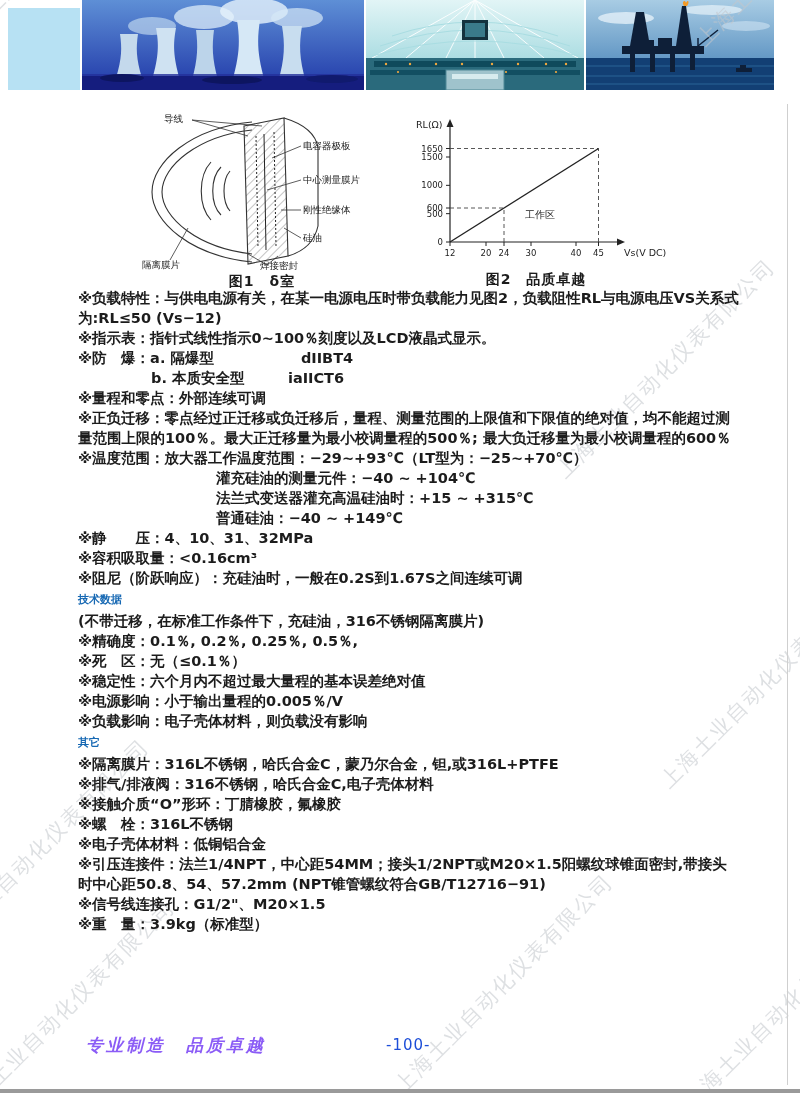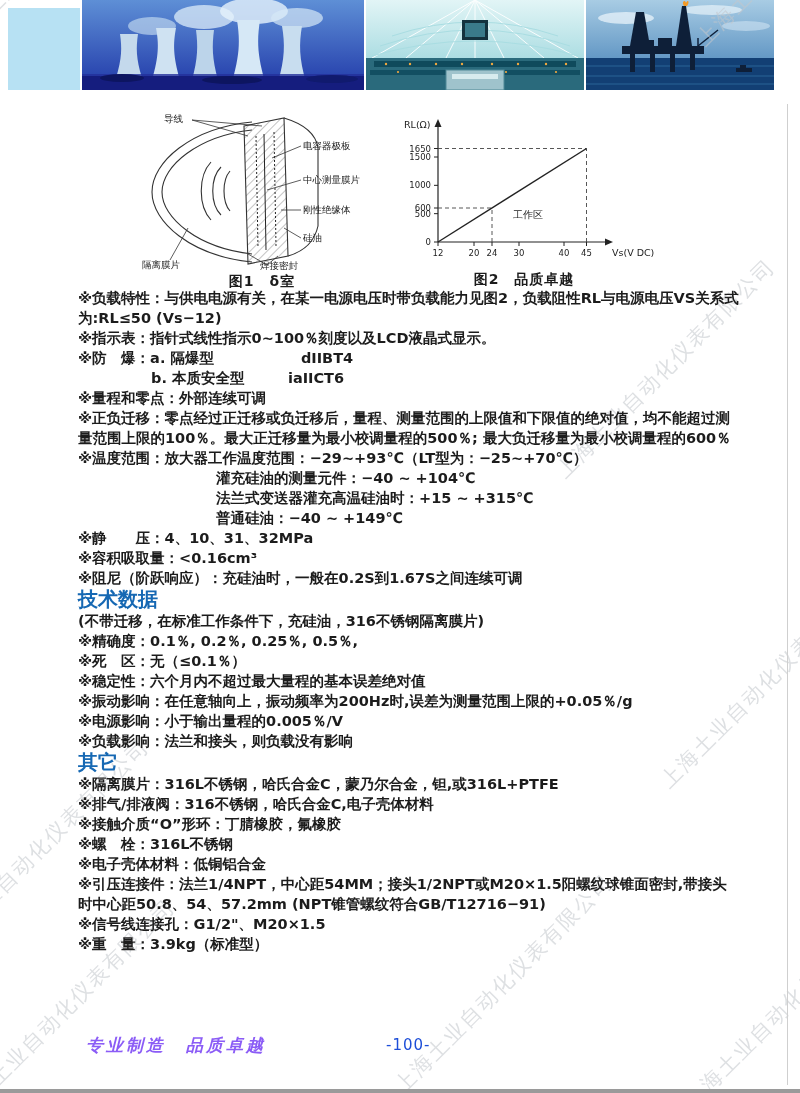--- a/index.html
+++ b/index.html
@@ -4,29 +4,29 @@
 <style>
   html,body{margin:0;padding:0;}
   .page{position:relative;width:800px;height:1093px;background:#ffffff;overflow:hidden;
         font-family:"DejaVu Sans",sans-serif;color:#1c1c1c;}
   
   .banner{position:absolute;top:0;left:0;width:800px;height:90px;}
   .blue-block{position:absolute;left:8px;top:8px;width:72px;height:82px;background:#b7e1f3;}
   .photos{position:absolute;left:82px;top:0;height:90px;display:flex;gap:2px;}
   .photo{display:block;height:90px;}
   
-  .figures{position:absolute;top:110px;left:136px;display:flex;gap:2px;z-index:2;}
+  .figures{position:absolute;top:110px;left:136px;display:flex;gap:14px;z-index:2;}
   .figbox{display:flex;flex-direction:column;align-items:center;}
   .figcap{text-align:right;font-size:14px;font-weight:700;margin-top:3px;letter-spacing:1px;}
   
   .specs{position:absolute;top:288px;left:78px;width:662px;font-size:14.5px;line-height:20px;z-index:2;}
   .ln{white-space:normal;font-weight:bold;}
   .ind1{padding-left:138px;}
   .ind2{padding-left:73px;}
-  .head{color:#1668b3;font-weight:700;font-size:20px;line-height:23px;}
+  .head{color:#1668b3;font-weight:700;font-size:11px;line-height:23px;}
   
   .wm{position:absolute;white-space:nowrap;font-size:21px;color:#c3c7cc;opacity:.55;
       transform:rotate(-45deg);transform-origin:left center;letter-spacing:2px;z-index:1;}
   .right-rule{position:absolute;left:787px;top:104px;width:1px;height:981px;background:#cfcfcf;z-index:1;}
   
   .footer-slogan{position:absolute;left:86px;top:1034px;font-size:17px;font-weight:700;
                  font-style:italic;letter-spacing:3px;color:#8b5cf6;z-index:2;}
   .footer-page{position:absolute;left:386px;top:1036px;font-size:15px;color:#1d4ed8;letter-spacing:1px;z-index:2;text-align:center;}
   .bottom-bar{position:absolute;left:0;bottom:0;width:800px;height:4px;background:#9a9a9a;z-index:2;}
   svg text{font-family:"DejaVu Sans",sans-serif;}
@@ -263,23 +263,22 @@
       <div class="ln ind1">法兰式变送器灌充高温硅油时：+15 ~ +315℃</div>
       <div class="ln ind1">普通硅油：−40 ~ +149℃</div>
       <div class="ln">※静　　压：4、10、31、32MPa</div>
       <div class="ln">※容积吸取量：&lt;0.16cm³</div>
       <div class="ln">※阻尼（阶跃响应）：充硅油时，一般在0.2S到1.67S之间连续可调</div>
       <div class="ln head">技术数据</div>
       <div class="ln">(不带迁移，在标准工作条件下，充硅油，316不锈钢隔离膜片)</div>
       <div class="ln">※精确度：0.1％, 0.2％, 0.25％, 0.5％,</div>
       <div class="ln">※死　区：无（≤0.1％）</div>
       <div class="ln">※稳定性：六个月内不超过最大量程的基本误差绝对值</div>
-      <div class="ln">※振动影响：在任意轴向上，振动频率为200Hz时,误差为测量范围上限的+0.05％/g</div>
       <div class="ln">※电源影响：小于输出量程的0.005％/V</div>
-      <div class="ln">※负载影响：法兰和接头，则负载没有影响</div>
+      <div class="ln">※负载影响：电子壳体材料，则负载没有影响</div>
       <div class="ln head">其它</div>
       <div class="ln">※隔离膜片：316L不锈钢，哈氏合金C，蒙乃尔合金，钽,或316L+PTFE</div>
       <div class="ln">※排气/排液阀：316不锈钢，哈氏合金C,电子壳体材料</div>
       <div class="ln">※接触介质“O”形环：丁腈橡胶，氟橡胶</div>
       <div class="ln">※螺　栓：316L不锈钢</div>
       <div class="ln">※电子壳体材料：低铜铝合金</div>
       <div class="ln">※引压连接件：法兰1/4NPT，中心距54MM；接头1/2NPT或M20×1.5阳螺纹球锥面密封,带接头时中心距50.8、54、57.2mm (NPT锥管螺纹符合GB/T12716−91)</div>
       <div class="ln">※信号线连接孔：G1/2"、M20×1.5</div>
       <div class="ln">※重　量：3.9kg（标准型）</div>
     </div>

